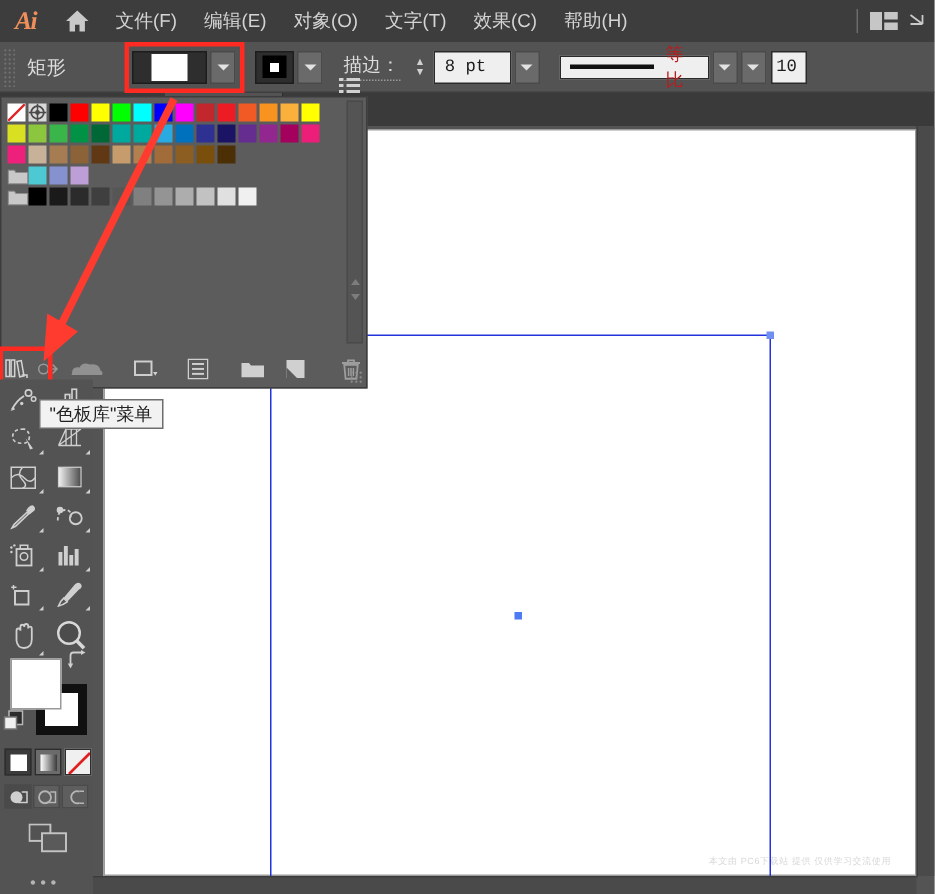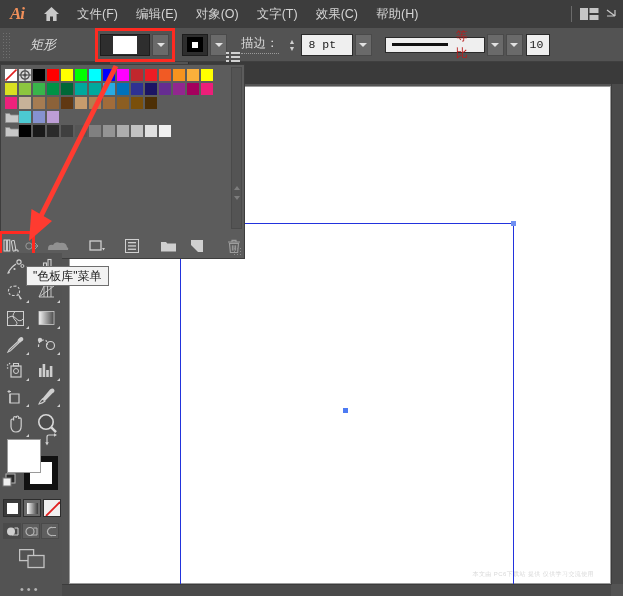--- a/index.html
+++ b/index.html
@@ -31,21 +31,21 @@
 
   
   #controlbar{
     position:absolute; left:0; top:28px; width:623px; height:34px;
     background:#535353; display:flex; align-items:center;
     border-bottom:1px solid #3f3f3f;
   }
   #cb-grip{ width:8px; height:26px; margin-left:2px;
     background-image:radial-gradient(#888 0.6px, transparent 0.7px);
     background-size:3px 3px; opacity:.55; }
-  #cb-tool-label{ margin-left:20px; width:70px; font-size:13px; color:#dcdcdc;font-style:italic; }
+  #cb-tool-label{ margin-left:8px; width:70px; font-size:13px; color:#dcdcdc; }
   .cb-group{ display:flex; align-items:center; }
   .fill-swatch-wrap{
     position:relative; width:50px; height:22px; background:#2e2e2e;
     border:1px solid #1d1d1d; display:flex; align-items:center; justify-content:center;
   }
   .fill-swatch{ width:24px; height:18px; background:#ffffff; }
   .redbox{
     position:absolute; border:3px solid #ff2a21; pointer-events:none;
   }
   .arrow-btn{

